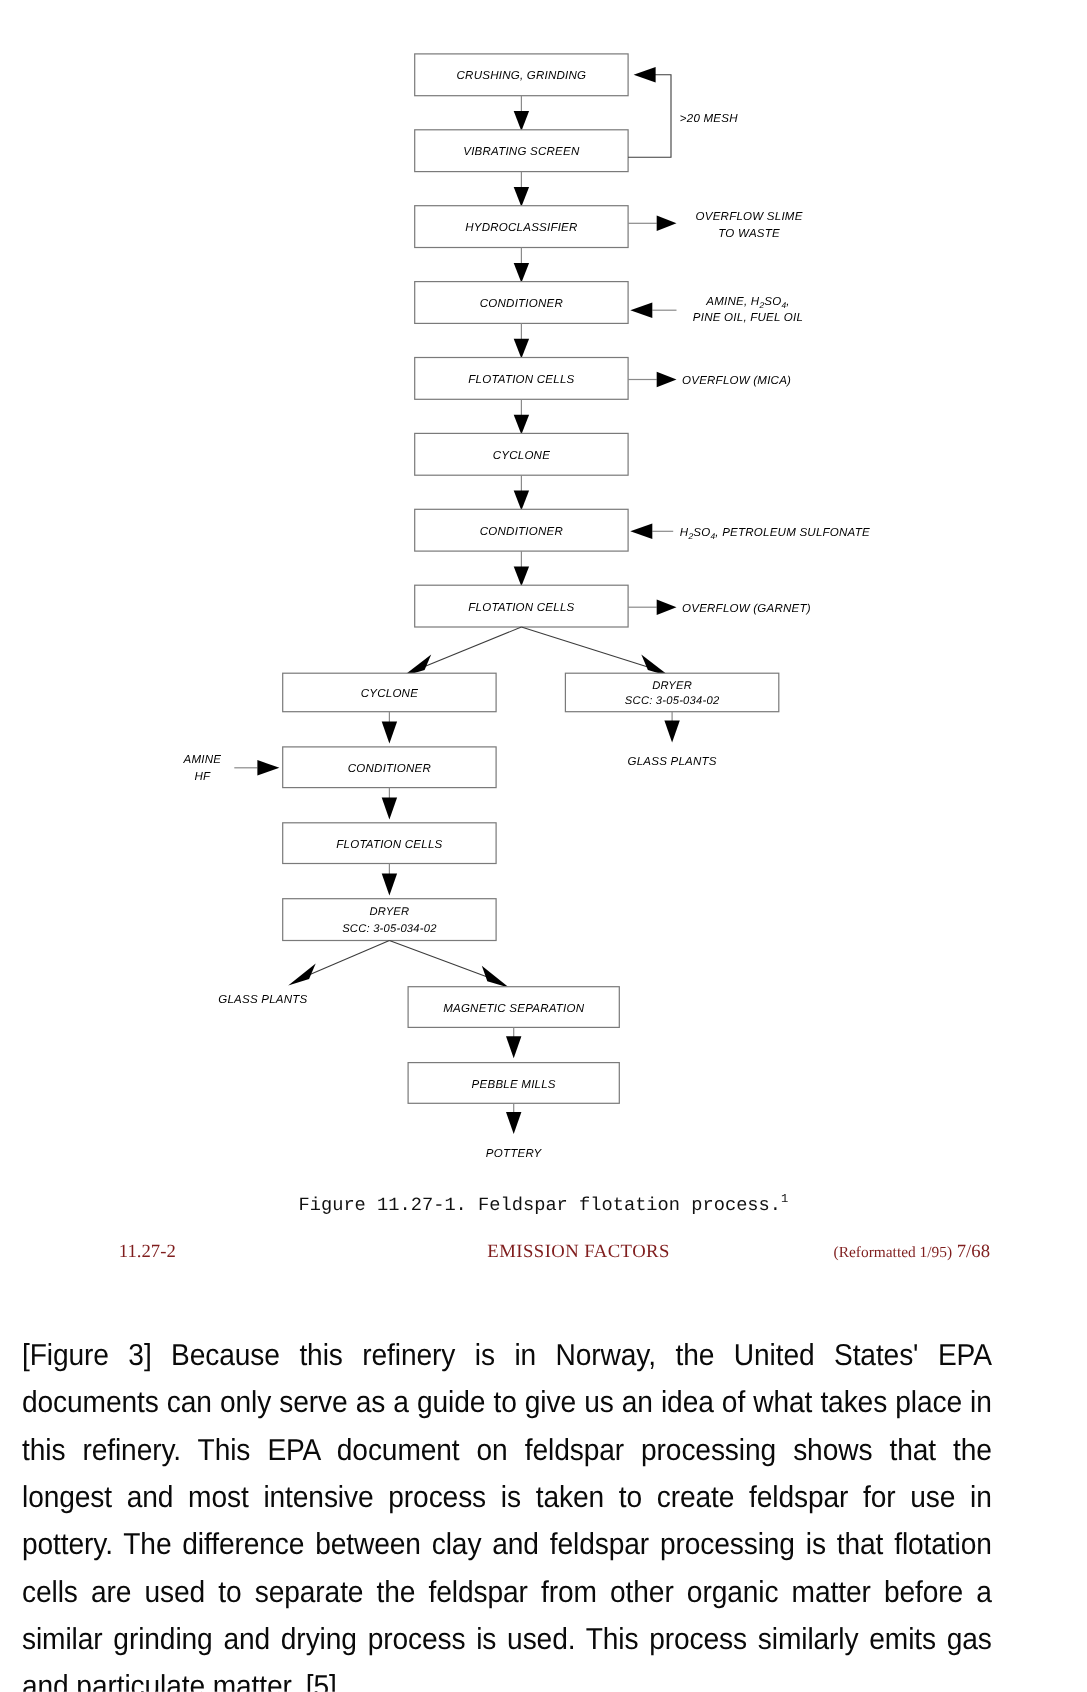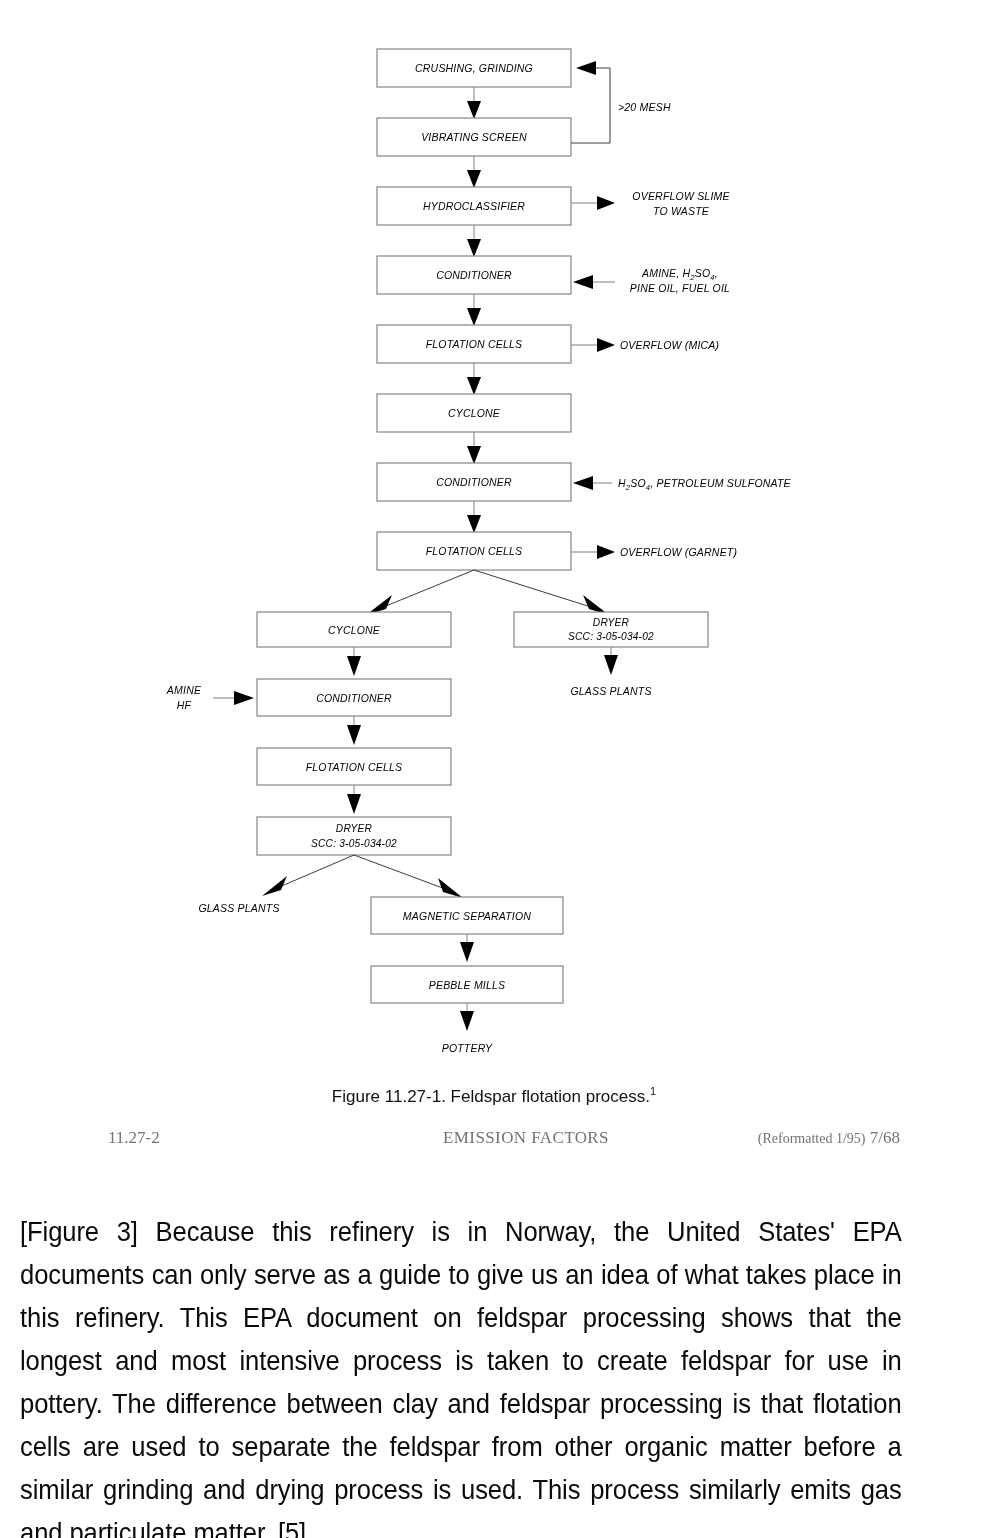--- a/index.html
+++ b/index.html
@@ -69,37 +69,37 @@
     stroke: none;
   }
 
   
   #caption-block {
     position: absolute;
     left: 0;
     top: 1085px;
     width: 988px;
     text-align: center;
-    font-family: Liberation Sans, sans-serif;
+    font-family: Liberation Mono, monospace;
     font-size: 17px;
     color: #111;
   }
   #caption-block .sup {
     font-size: 11px;
     vertical-align: super;
   }
   #footer-row {
     position: absolute;
     left: 0;
     top: 1128px;
     width: 988px;
     height: 26px;
     font-family: "Liberation Serif", serif;
     font-size: 17px;
-    color: #737373;
+    color: #7f1d1d;
   }
   #footer-row .f-left {
     position: absolute;
     left: 108px;
     top: 0;
   }
   #footer-row .f-center {
     position: absolute;
     left: 0;
     top: 0;

